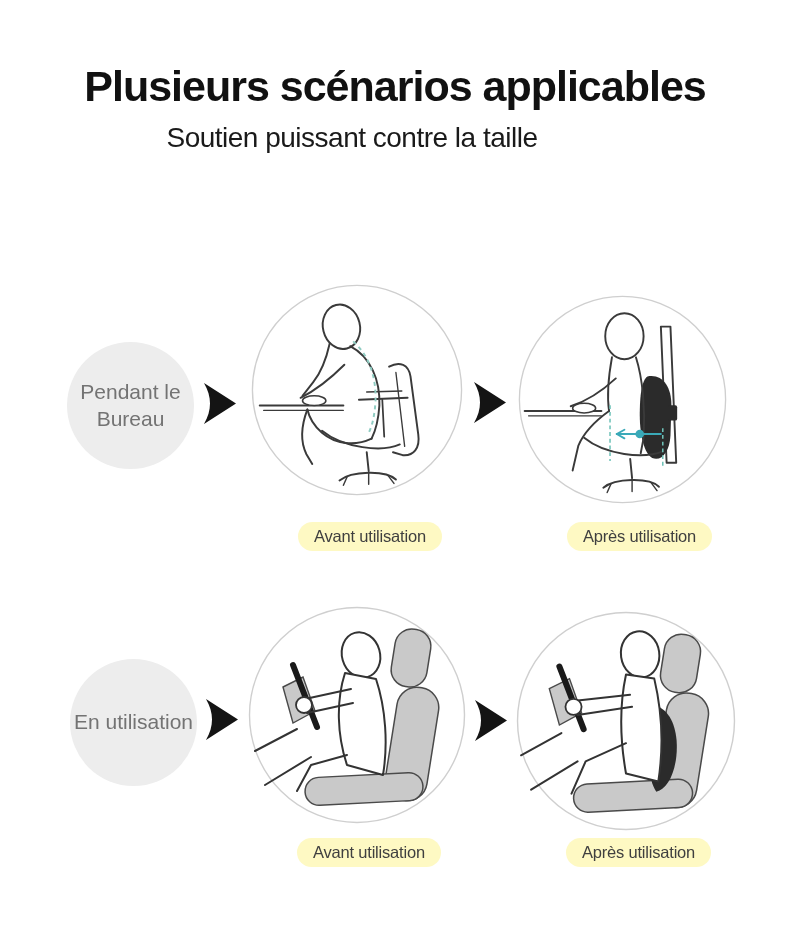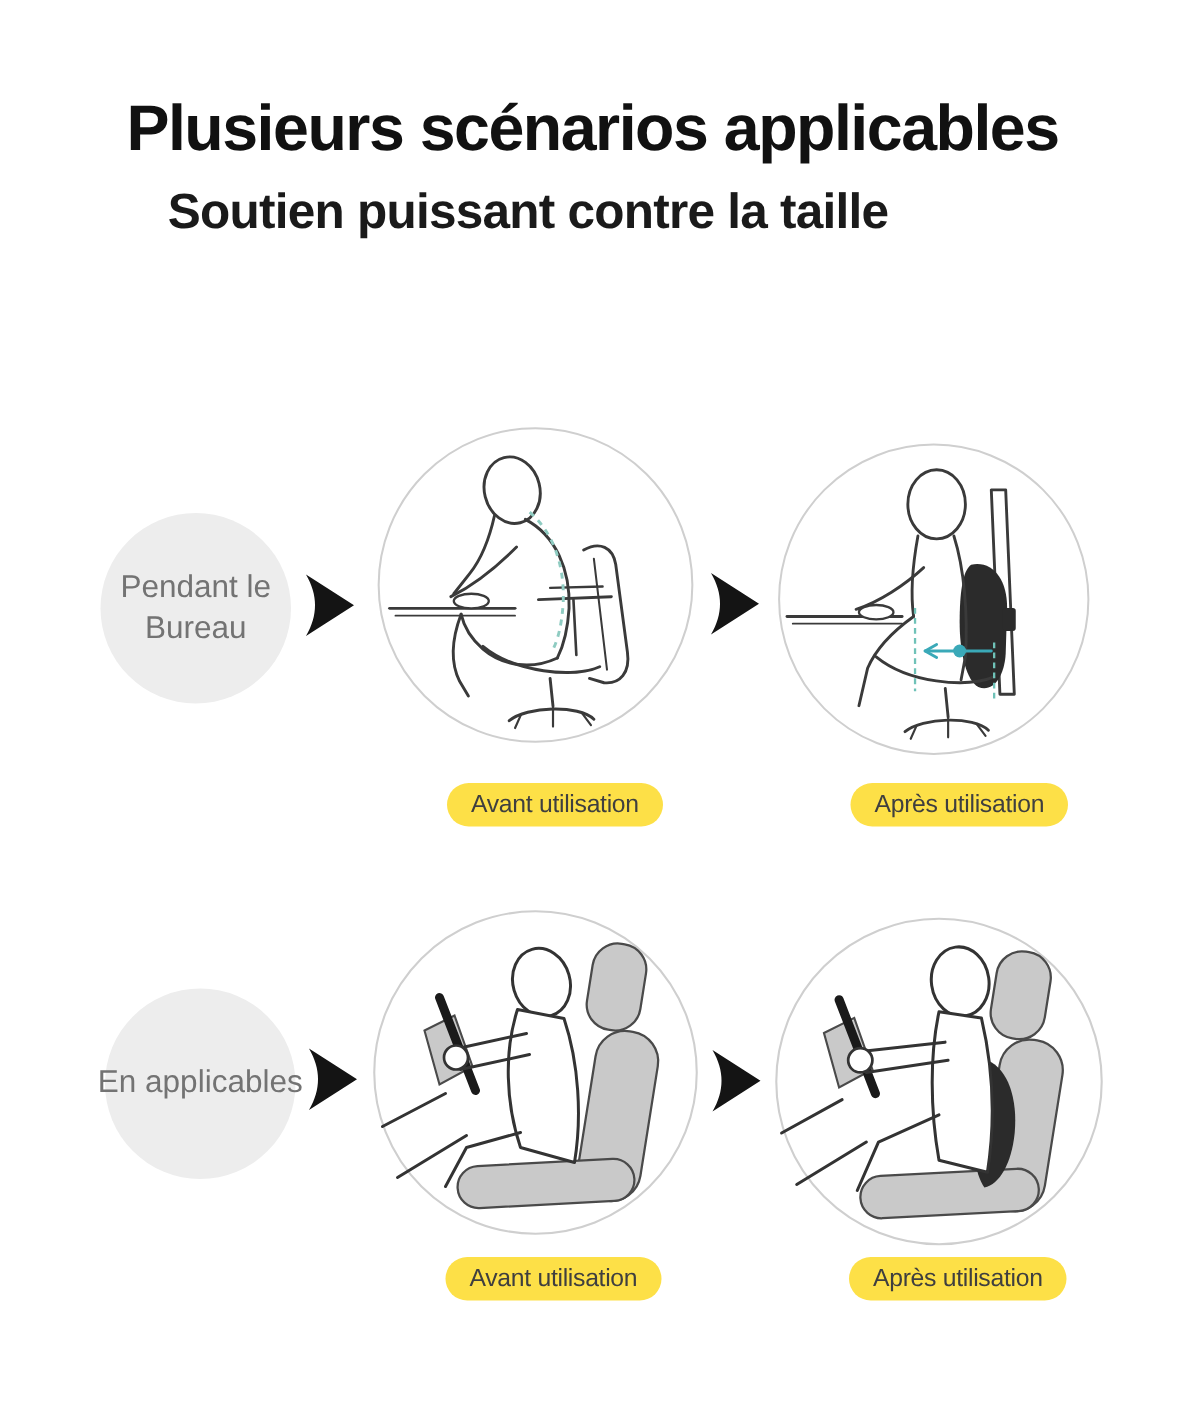--- a/index.html
+++ b/index.html
@@ -9,37 +9,37 @@
     position:relative;overflow:hidden;
   }
   .stage{position:absolute;inset:0;width:790px;height:945px;border-radius:27px;}
 
   .title{
     position:absolute;top:62px;left:0;width:790px;text-align:center;
     font-size:43px;font-weight:800;color:#111111;letter-spacing:-1px;
   }
   .subtitle{
     position:absolute;top:122px;left:0;width:704px;text-align:center;
-    font-size:33px;font-weight:700;color:#1a1a1a;letter-spacing:-0.5px;
+    font-size:28px;font-weight:400;color:#1a1a1a;letter-spacing:-0.5px;
   }
 
   .label-circle{
     position:absolute;width:127px;height:127px;border-radius:50%;
     background:#ededed;display:flex;align-items:center;justify-content:center;
     text-align:center;font-size:21px;font-weight:500;color:#737373;line-height:1.25;
   }
   .label-circle .lbl{white-space:pre-line;}
   .label-circle.nowrap .lbl{white-space:nowrap;}
 
   .arrow{position:absolute;width:36px;height:45px;}
   .scene{position:absolute;}
   .scene svg{display:block;}
 
   .badge{
-    position:absolute;height:29px;border-radius:15px;background:#fde047;
+    position:absolute;height:29px;border-radius:15px;background:#fef9c3;
     color:#3f3f3f;font-size:16.5px;display:flex;align-items:center;justify-content:center;
     padding:0 16px;box-sizing:border-box;letter-spacing:-0.2px;
   }
 </style>
 </head>
 <body>
 
 <div class="stage">
 
   <div class="title">Plusieurs scénarios applicables</div>
@@ -122,21 +122,21 @@
       <span>Avant utilisation</span>
     </div>
     <div class="badge" style="left:567px;top:522px;">
       <span>Après utilisation</span>
     </div>
   </div>
 
   <div>
 
     <div class="label-circle nowrap" style="left:70px;top:659px;">
-      <span class="lbl">En applicables</span>
+      <span class="lbl">En utilisation</span>
     </div>
 
     <svg class="arrow" style="left:204px;top:697px;" viewBox="0 0 36 45">
       <path d="M2,2 C10,16 10,29 2,43 L34,22.5 Z" fill="#141414"></path>
     </svg>
 
     <div class="scene" style="left:247px;top:605px;">
       <svg width="220" height="220" viewBox="0 0 220 220">
         <circle cx="110" cy="110" r="107.5" fill="#ffffff" stroke="#cfcfcf" stroke-width="1.4"></circle>
         <g stroke="#4a4a4a" stroke-width="1.5">

